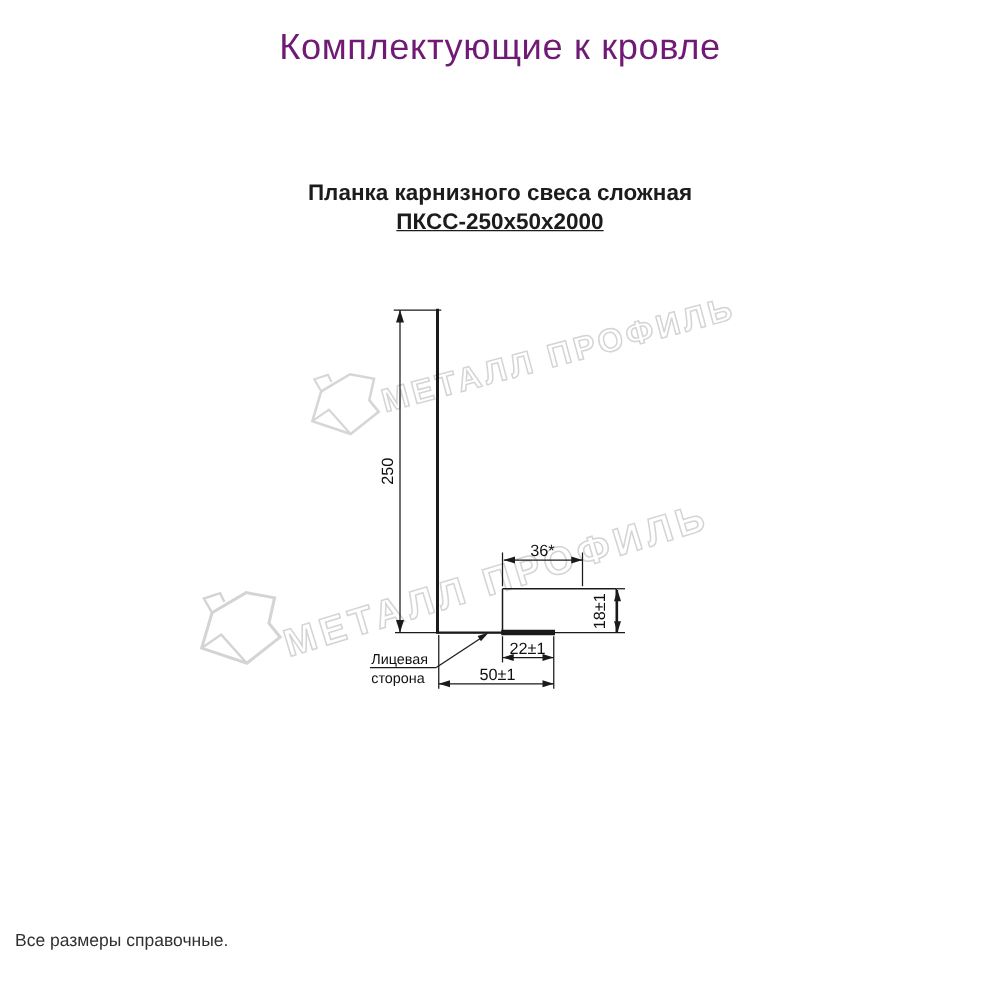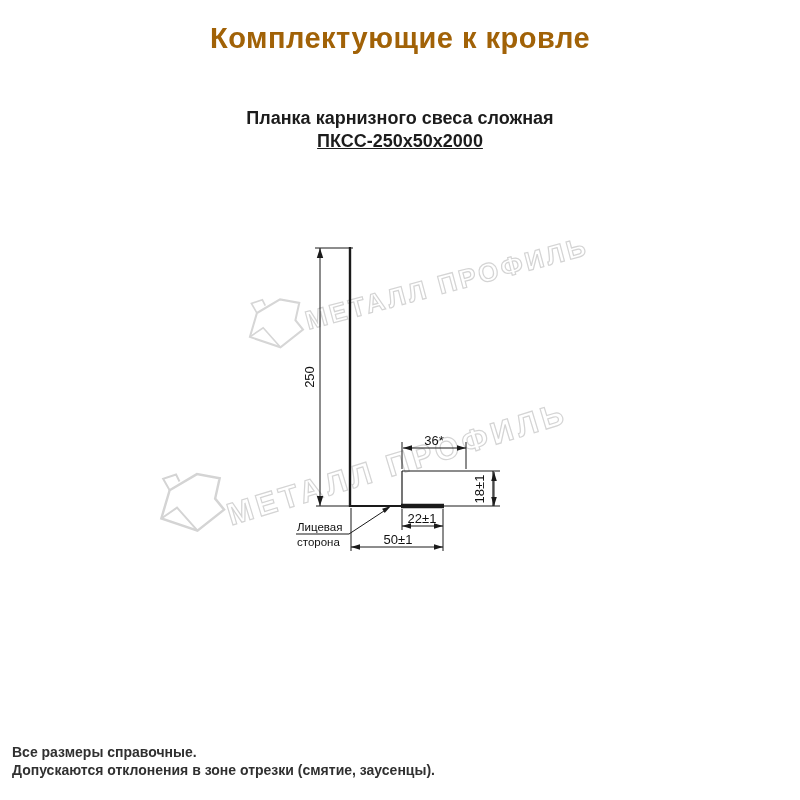--- a/index.html
+++ b/index.html
@@ -2,29 +2,29 @@
 <html><head>
 <meta charset="utf-8">
 <style>
   html,body{margin:0;padding:0;background:#fff;}
   .page{
     position:relative;width:800px;height:800px;background:#ffffff;overflow:hidden;
     font-family:"Liberation Sans", sans-serif;color:#1a1a1a;
   }
   .title{
     position:absolute;top:22px;left:0;width:800px;text-align:center;
-    font-size:29px;font-weight:700;color:#a16207;letter-spacing:.5px;
+    font-size:29px;font-weight:400;color:#701a75;letter-spacing:.5px;
   }
   .subtitle{
     position:absolute;left:0;width:800px;text-align:center;
-    font-size:18px;font-weight:700;color:#1c1c1c;
+    font-size:18px;font-weight:700;color:#1c1c1c;margin-top:36px;
   }
   .subtitle.l1{top:108px;}
   .subtitle.l2{top:131px;text-decoration:underline;}
-  .notes{position:absolute;left:12px;font-size:14px;color:#303030;font-weight:bold;}
+  .notes{position:absolute;left:12px;font-size:14px;color:#303030;}
   .notes.n1{top:744px;}
   .notes.n2{top:762px;}
   .wm-text{
     position:absolute;white-space:nowrap;font-weight:700;
     color:transparent;-webkit-text-stroke:1.2px #d4d4d4;
     transform-origin:left center;pointer-events:none;
   }
   .wm-text.band1{left:306px;top:306px;font-size:26px;letter-spacing:3px;transform:rotate(-15deg);}
   .wm-text.band2{left:228px;top:498px;font-size:31px;letter-spacing:4px;transform:rotate(-17deg);}
   .wm-logo{position:absolute;pointer-events:none;}
@@ -110,15 +110,14 @@
     <text x="434" y="445" text-anchor="middle">36*</text>
     <text x="484" y="489" text-anchor="middle" transform="rotate(-90 484 489)">18±1</text>
     <text x="422" y="523" text-anchor="middle">22±1</text>
     <text x="398" y="544" text-anchor="middle">50±1</text>
 
     <text class="small" x="297" y="531">Лицевая</text>
     <text class="small" x="297" y="546">сторона</text>
   </svg>
 
   <div class="notes n1">Все размеры справочные.</div>
-  <div class="notes n2">Допускаются отклонения в зоне отрезки (смятие, заусенцы).</div>
 
 </div>
 
 </body></html>

